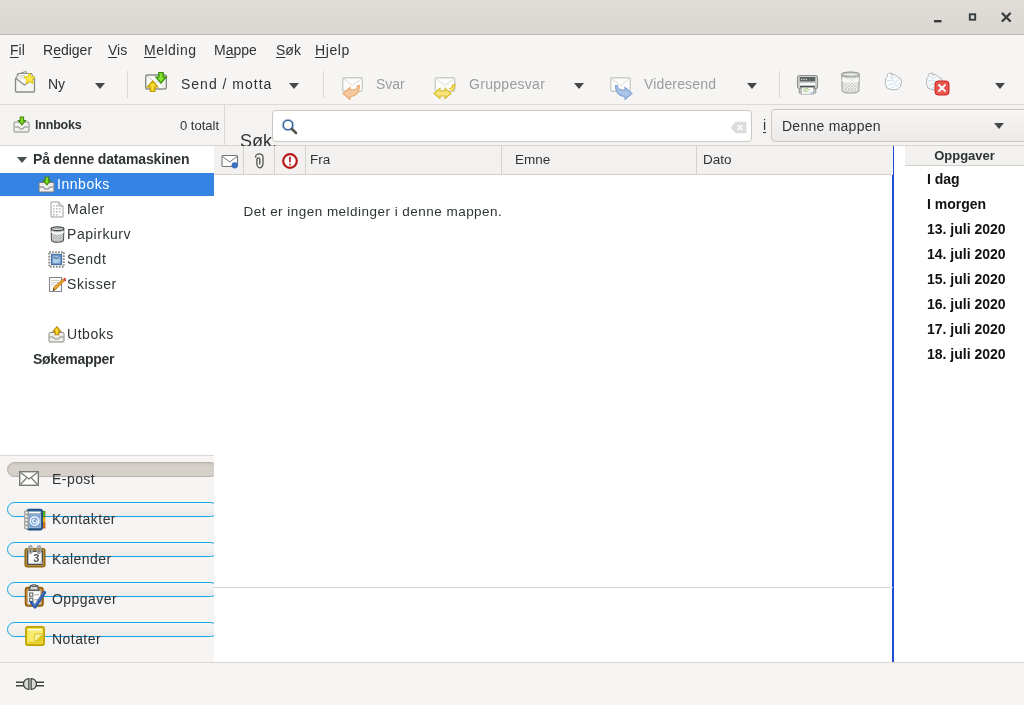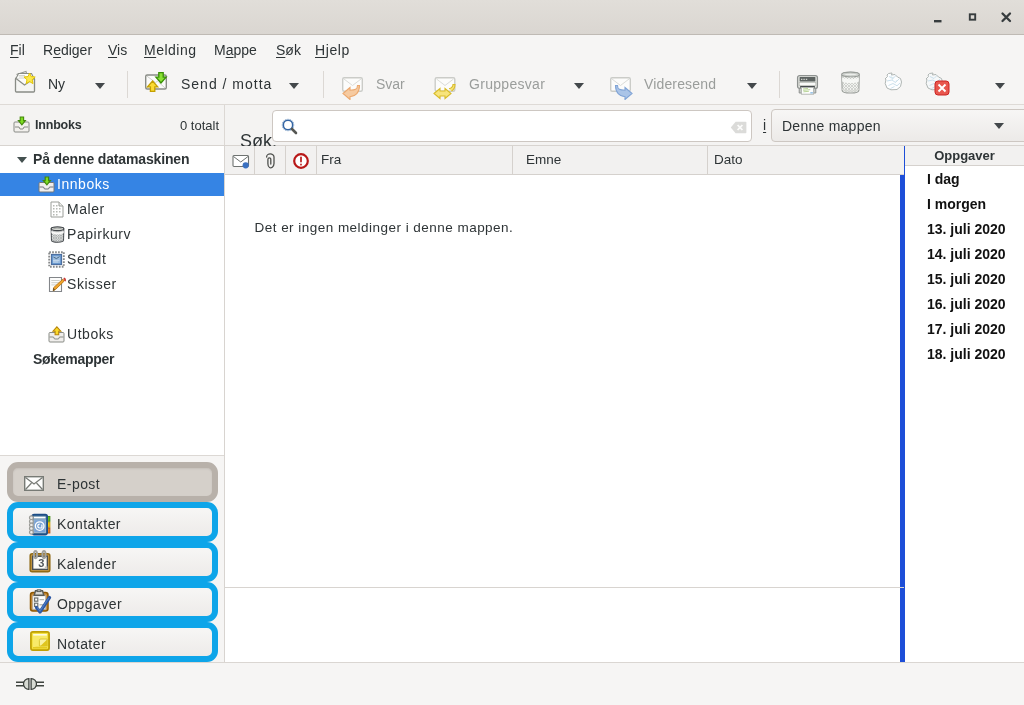--- a/index.html
+++ b/index.html
@@ -31,31 +31,31 @@
 #entry { left:272px; top:5px; width:480px; height:32px; background:#fff; border:1px solid #cdc7c2; border-radius:4px; }
 #combo { left:771px; top:4px; width:270px; height:33px; background:linear-gradient(to bottom,#f7f6f5,#eceae8); border:1px solid #cdc7c2; border-radius:4px;text-align:center; }
 
 
 #sidebar { left:0; top:146px; width:225px; height:516px; background:#fff; border-right:1px solid #d8d4d0; }
 .treerow { left:0; width:224px; height:25px; font-size:14px; letter-spacing:0.55px;margin-left:10px; }
 .treelabel { top:4px; }
 .treerow .treelabel, #selrow .treelabel { }
 #selrow { left:0; top:27px; width:224px; height:23px; background:#3584e4; color:#fff; font-size:14px; letter-spacing:0.55px; }
 #switcher { left:0; top:309px; width:224px; height:207px; background:#f6f5f4; border-top:1px solid #dcd8d4; }
-.swbtn { left:7px; width:211px; height:40px; border:6px solid #0ea5e9; border-radius:11px;
+.swbtn { left:7px; width:211px; height:15px; border:1px solid #0ea5e9; border-radius:11px;
   background:linear-gradient(to bottom,#f7f6f5,#edebe9); }
 .swbtn.active { background:#d5d0ca; border-color:#b8b1aa; box-shadow:inset 0 1px 2px rgba(0,0,0,0.08); }
 .swlabel { left:44px; top:8px; font-size:14px; letter-spacing:0.45px; color:#2e3436; }
 
 
-#mailpanel { left:225px; top:146px; width:680px; height:516px; background:#fff; border-right:5px solid #1d4ed8; }
+#mailpanel { left:214px; top:146px; width:680px; height:516px; background:#fff; border-right:2px solid #1d4ed8; }
 #mailheader { left:0; top:0; width:679px; height:29px; background:#f2f1f0; border-bottom:1px solid #d5d1cd; }
 .mh-sep { top:0; width:1px; height:29px; background:#d5d1cd; }
 .mh-label { top:6px; font-size:13.5px; color:#2e3436; }
-#emptymsg { left:29.5px; top:57.5px; font-size:13.5px; letter-spacing:0.47px; color:#2e3436;margin-top:16px; }
+#emptymsg { left:29.5px; top:57.5px; font-size:13.5px; letter-spacing:0.47px; color:#2e3436; }
 #paneline { left:0px; top:441px; width:679px; height:1px; background:#d8d4d0; }
 
 
 #taskpanel { left:905px; top:146px; width:119px; height:516px; background:#fff; }
 #taskheader { left:0; top:0; width:119px; height:20px; background:#f2f1f0; border-bottom:1px solid #d5d1cd; text-align:center; font-weight:bold; font-size:13px; line-height:19px; color:#2e3436; }
 .taskrow { left:22px; font-weight:bold; font-size:14px; color:#111; white-space:nowrap; }
 
 
 #statusbar { left:0; top:662px; width:1024px; height:43px; background:#f6f5f4; border-top:1px solid #dad6d2; }
 </style>

